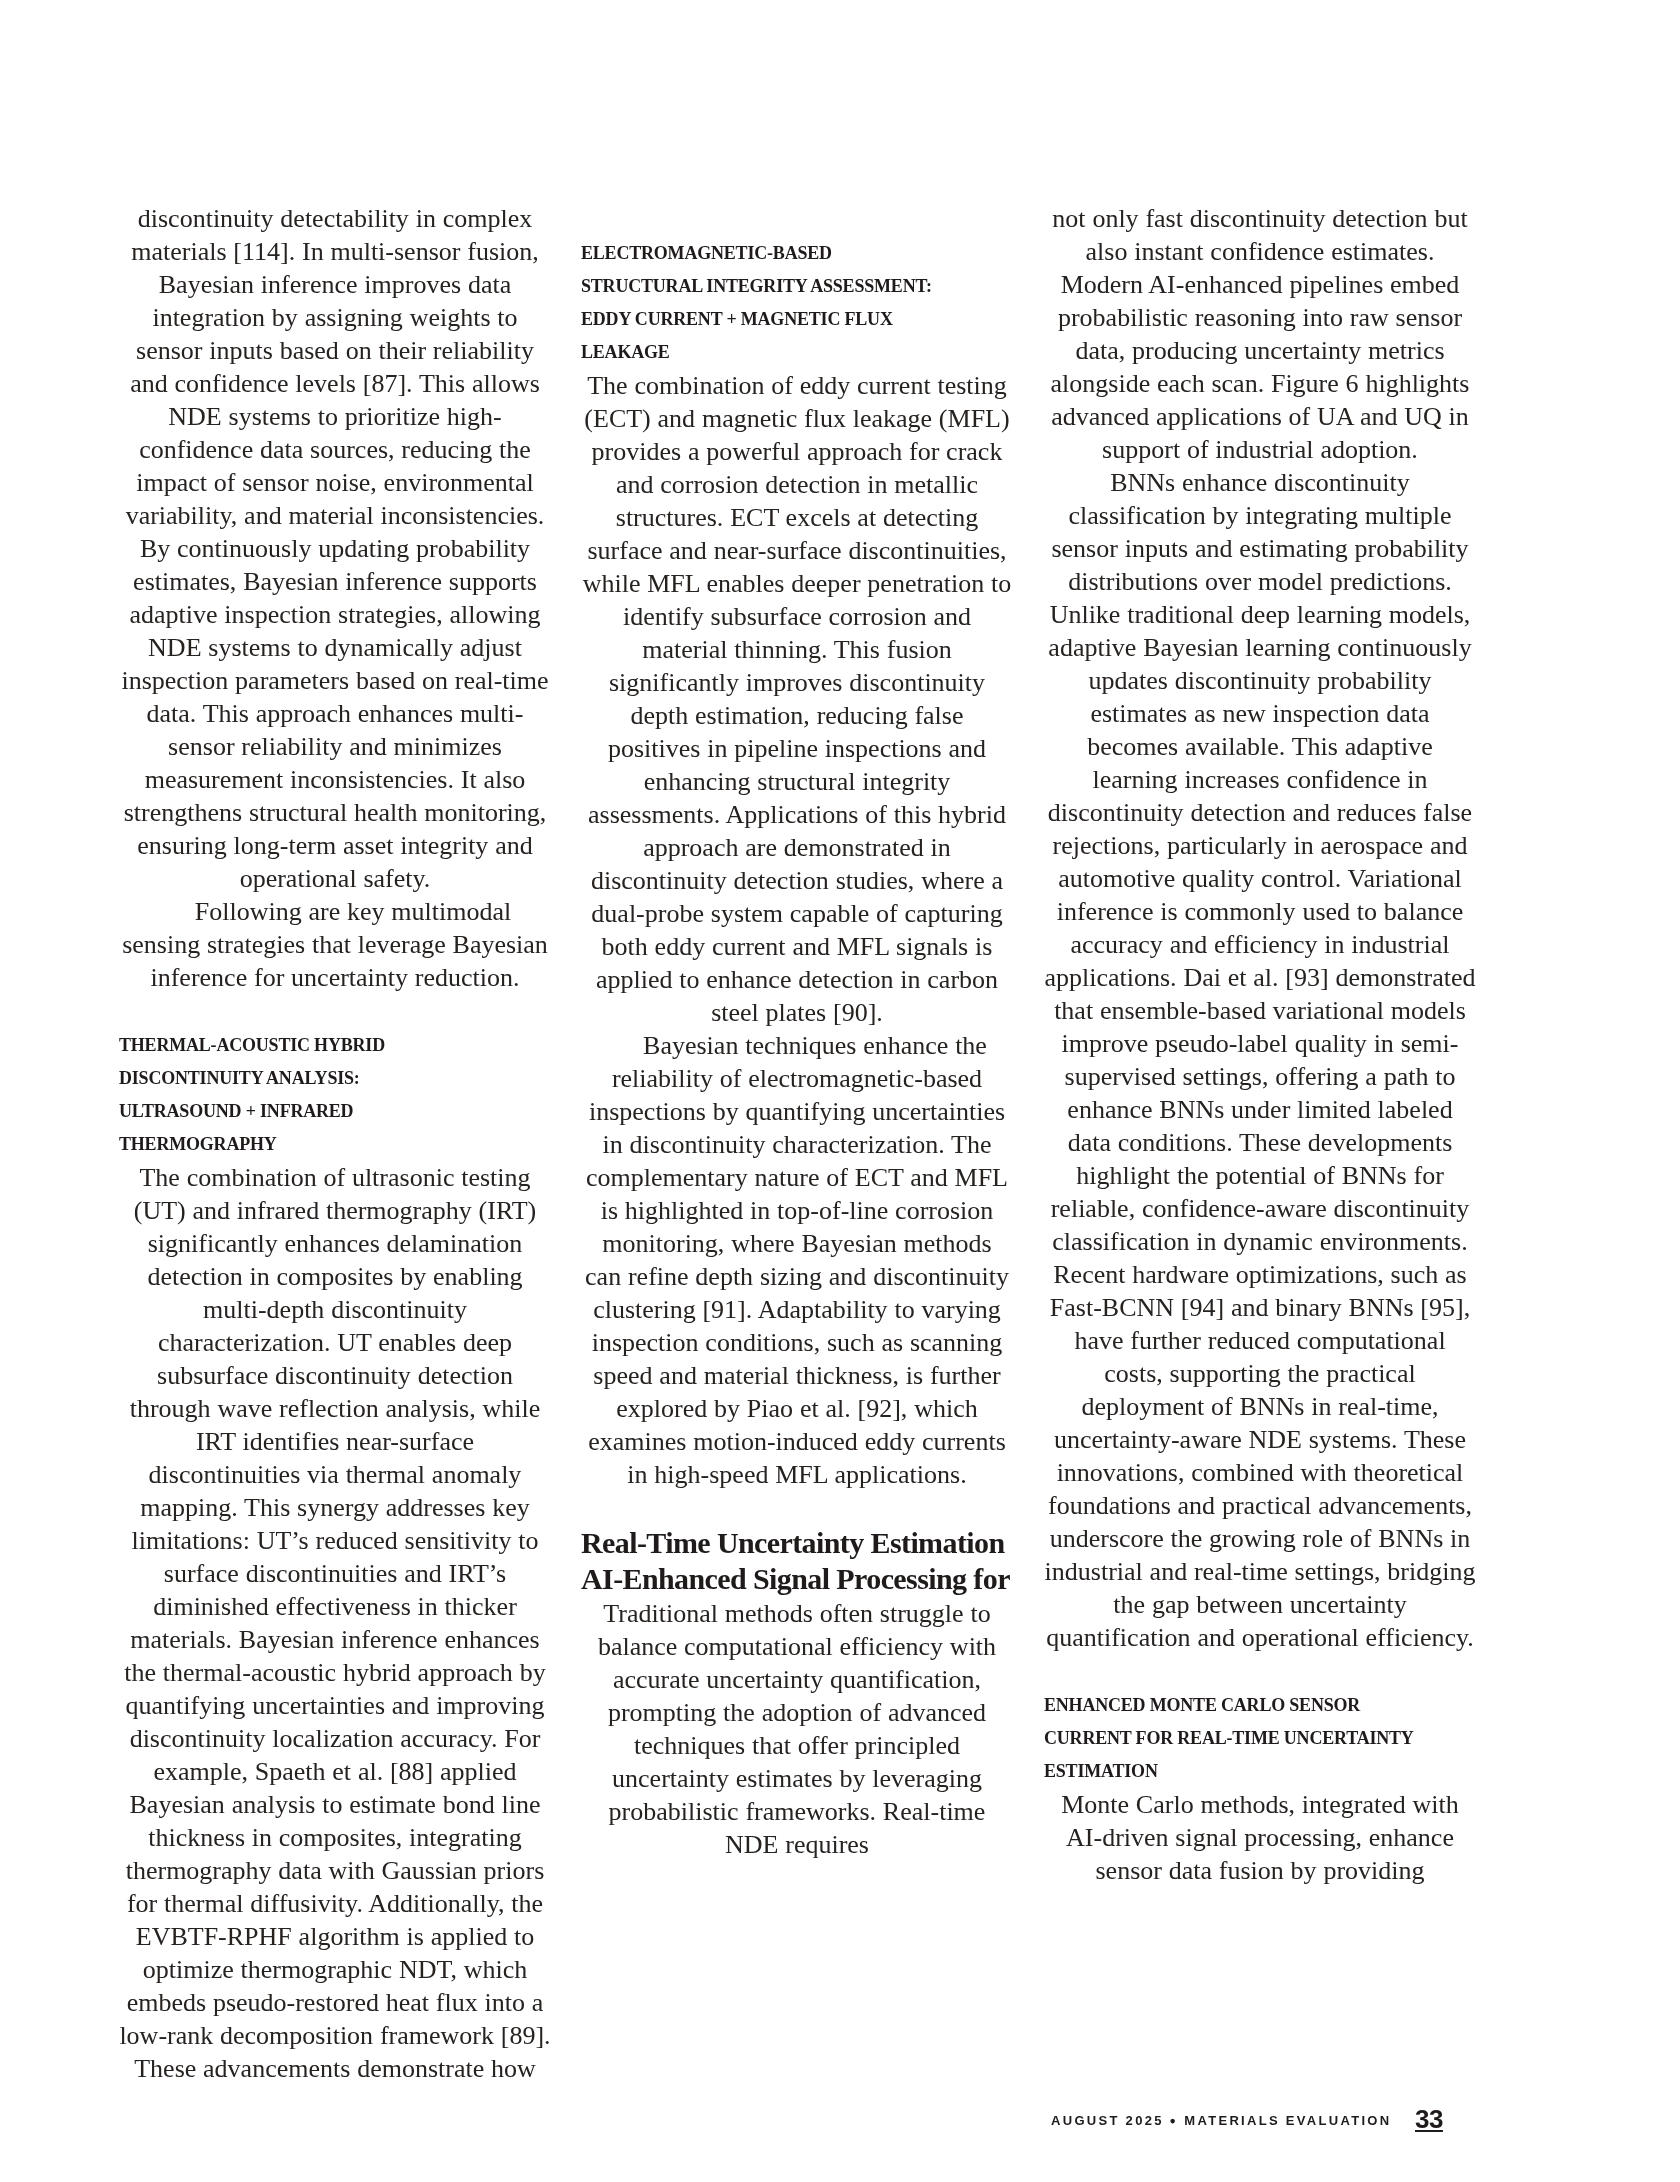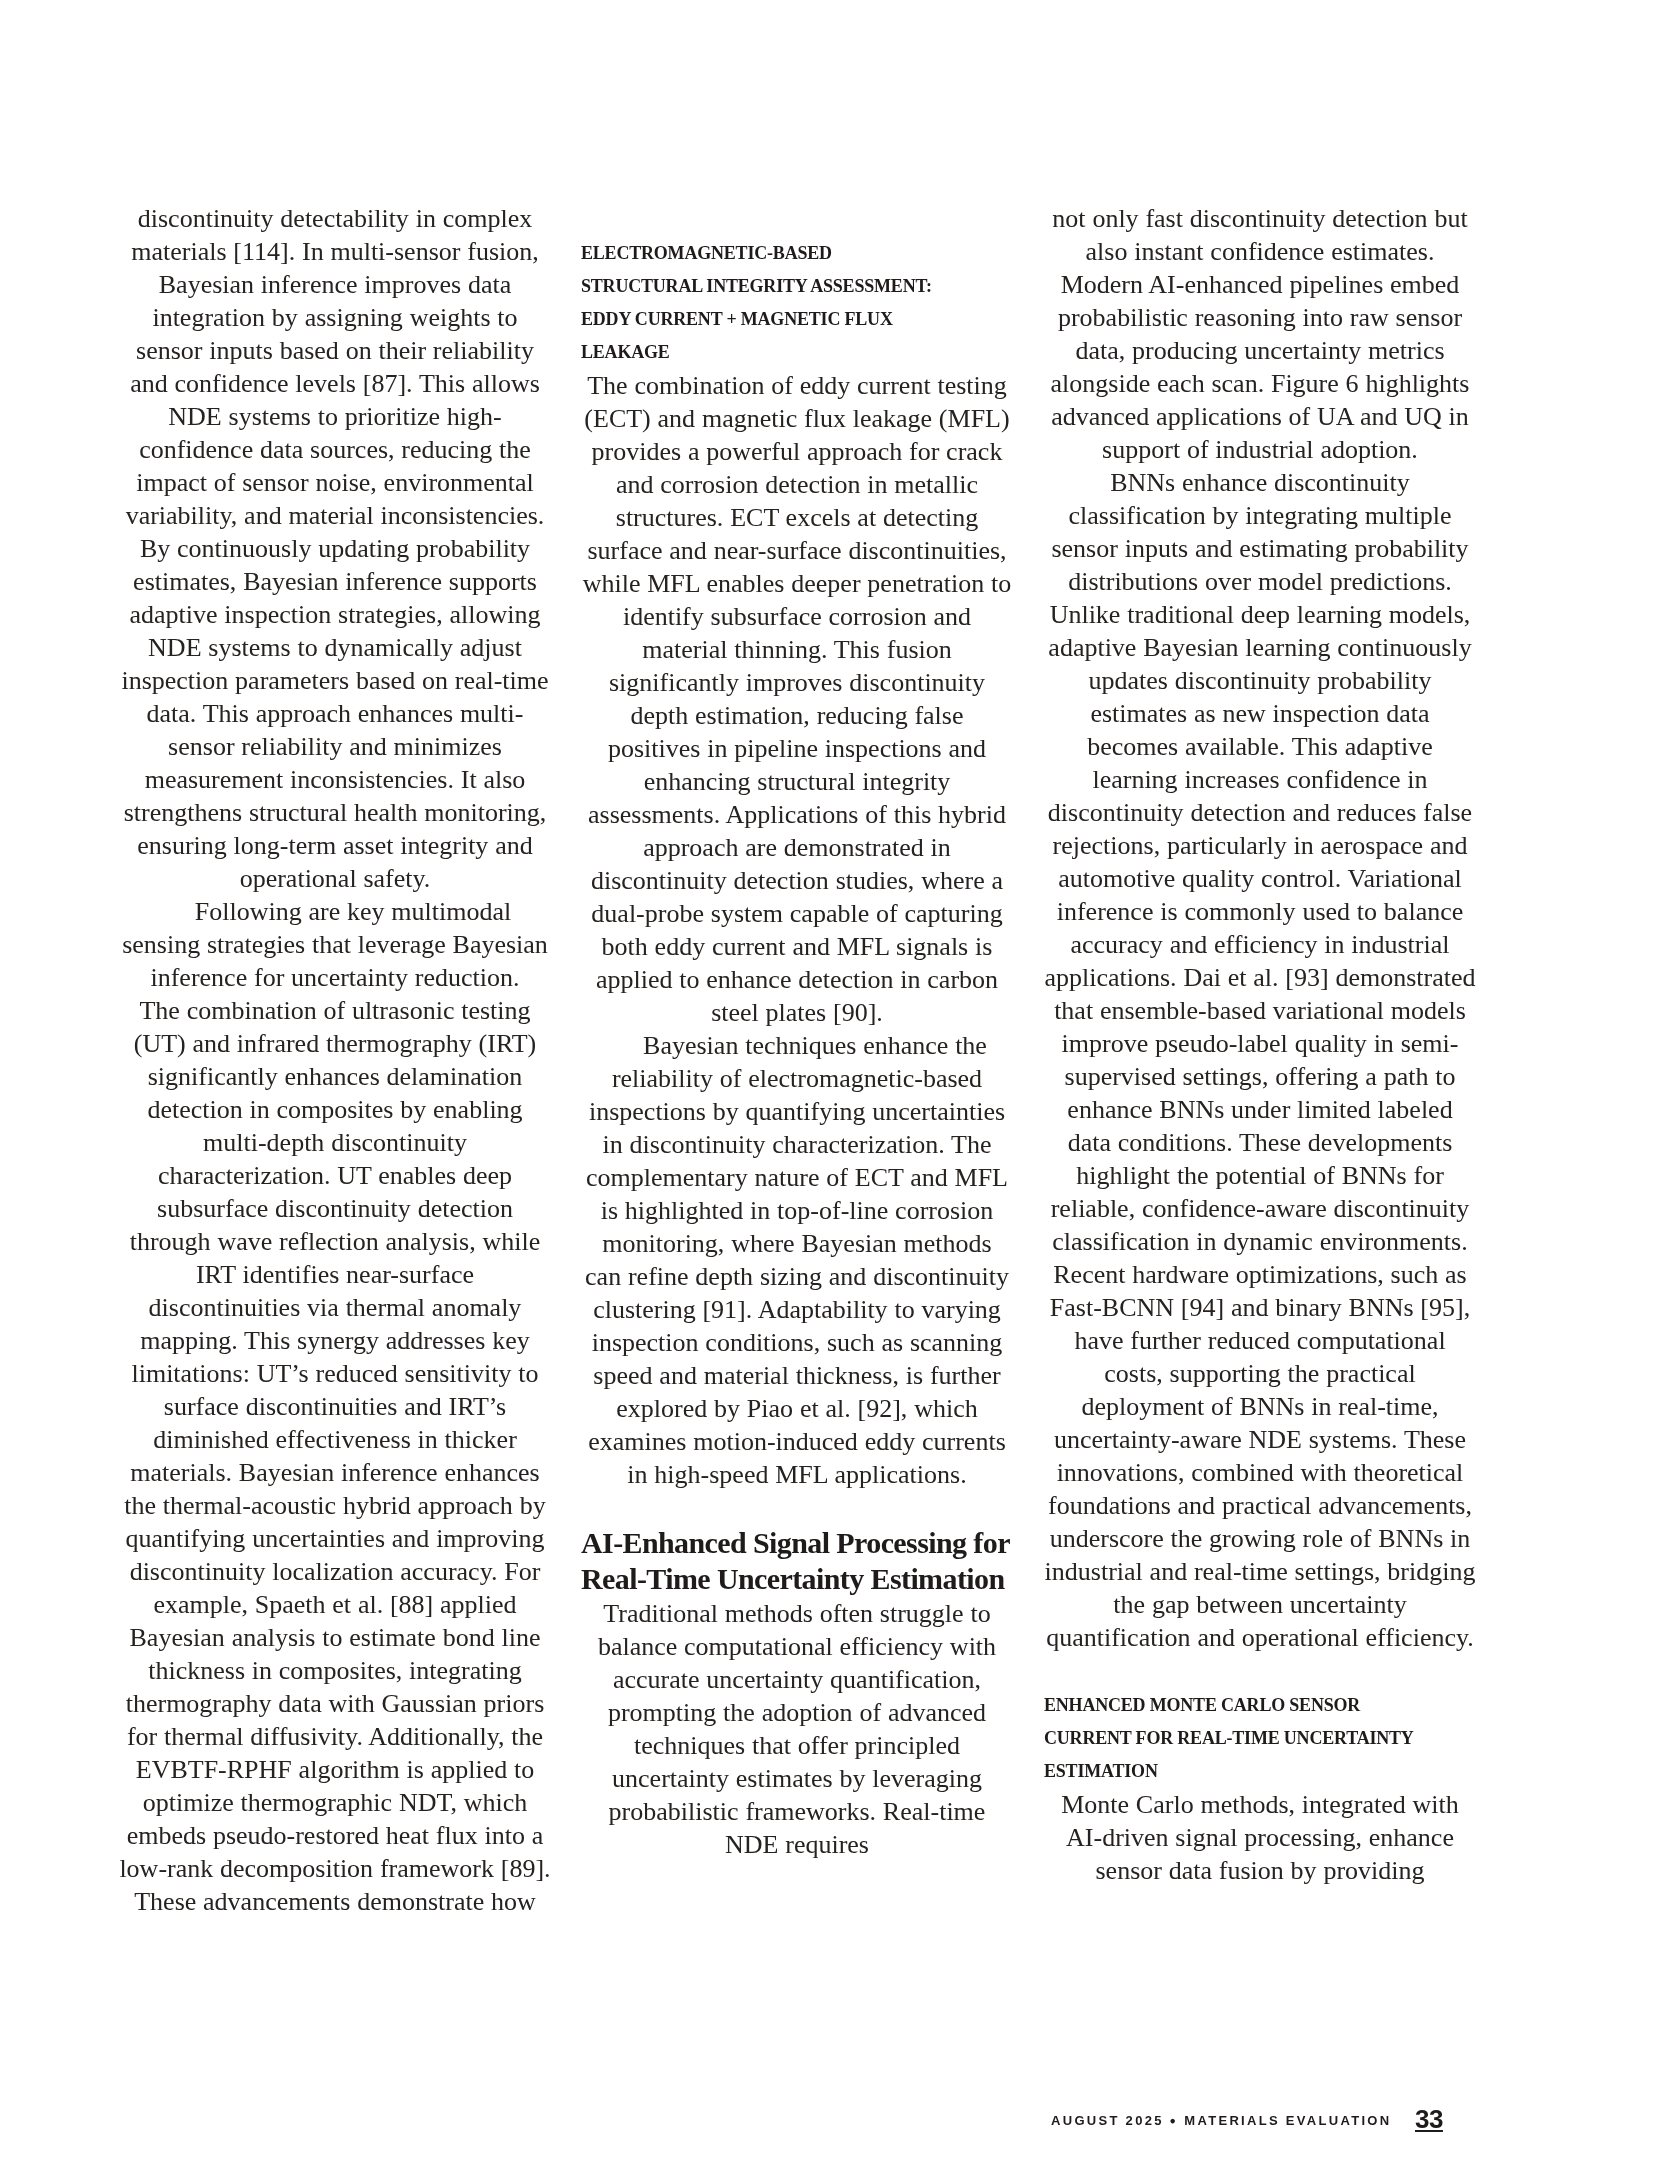--- a/index.html
+++ b/index.html
@@ -87,35 +87,41 @@
   }
 </style>
 </head>
 <body>
 
 <div class="page">
 
   <section class="col col-1">
     <p class="body">discontinuity detectability in complex materials [114]. In multi-sensor fusion, Bayesian inference improves data integration by assigning weights to sensor inputs based on their reliability and confidence levels [87]. This allows NDE systems to prioritize high-confidence data sources, reducing the impact of sensor noise, environmental variability, and material inconsistencies. By continuously updating probability estimates, Bayesian inference supports adaptive inspection strategies, allowing NDE systems to dynamically adjust inspection parameters based on real-time data. This approach enhances multi-sensor reliability and minimizes measurement inconsistencies. It also strengthens structural health monitoring, ensuring long-term asset integrity and operational safety.</p>
     <p class="body indent">Following are key multimodal sensing strategies that leverage Bayesian inference for uncertainty reduction.</p>
+    <h3 class="shead">
+      <div class="hl">THERMAL-ACOUSTIC HYBRID</div>
+      <div class="hl">DISCONTINUITY ANALYSIS:</div>
+      <div class="hl">ULTRASOUND + INFRARED</div>
+      <div class="hl">THERMOGRAPHY</div>
+    </h3>
     <p class="body">The combination of ultrasonic testing (UT) and infrared thermography (IRT) significantly enhances delamination detection in composites by enabling multi-depth discontinuity characterization. UT enables deep subsurface discontinuity detection through wave reflection analysis, while IRT identifies near-surface discontinuities via thermal anomaly mapping. This synergy addresses key limitations: UT’s reduced sensitivity to surface discontinuities and IRT’s diminished effectiveness in thicker materials. Bayesian inference enhances the thermal-acoustic hybrid approach by quantifying uncertainties and improving discontinuity localization accuracy. For example, Spaeth et al. [88] applied Bayesian analysis to estimate bond line thickness in composites, integrating thermography data with Gaussian priors for thermal diffusivity. Additionally, the EVBTF-RPHF algorithm is applied to optimize thermographic NDT, which embeds pseudo-restored heat flux into a low-rank decomposition framework [89]. These advancements demonstrate how</p>
   </section>
 
   <section class="col col-2">
     <h3 class="shead">
       <div class="hl">ELECTROMAGNETIC-BASED</div>
       <div class="hl">STRUCTURAL INTEGRITY ASSESSMENT:</div>
       <div class="hl">EDDY CURRENT + MAGNETIC FLUX</div>
       <div class="hl">LEAKAGE</div>
     </h3>
     <p class="body">The combination of eddy current testing (ECT) and magnetic flux leakage (MFL) provides a powerful approach for crack and corrosion detection in metallic structures. ECT excels at detecting surface and near-surface discontinuities, while MFL enables deeper penetration to identify subsurface corrosion and material thinning. This fusion significantly improves discontinuity depth estimation, reducing false positives in pipeline inspections and enhancing structural integrity assessments. Applications of this hybrid approach are demonstrated in discontinuity detection studies, where a dual-probe system capable of capturing both eddy current and MFL signals is applied to enhance detection in carbon steel plates [90].</p>
     <p class="body indent">Bayesian techniques enhance the reliability of electromagnetic-based inspections by quantifying uncertainties in discontinuity characterization. The complementary nature of ECT and MFL is highlighted in top-of-line corrosion monitoring, where Bayesian methods can refine depth sizing and discontinuity clustering [91]. Adaptability to varying inspection conditions, such as scanning speed and material thickness, is further explored by Piao et al. [92], which examines motion-induced eddy currents in high-speed MFL applications.</p>
     <h2 class="bighead">
+      <div class="hl">Real-Time Uncertainty Estimation</div>
       <div class="hl">AI-Enhanced Signal Processing for</div>
-      <div class="hl">Real-Time Uncertainty Estimation</div>
     </h2>
     <p class="body">Traditional methods often struggle to balance computational efficiency with accurate uncertainty quantification, prompting the adoption of advanced techniques that offer principled uncertainty estimates by leveraging probabilistic frameworks. Real-time NDE requires</p>
   </section>
 
   <section class="col col-3">
     <p class="body">not only fast discontinuity detection but also instant confidence estimates. Modern AI-enhanced pipelines embed probabilistic reasoning into raw sensor data, producing uncertainty metrics alongside each scan. Figure 6 highlights advanced applications of UA and UQ in support of industrial adoption.</p>
     <p class="body">BNNs enhance discontinuity classification by integrating multiple sensor inputs and estimating probability distributions over model predictions. Unlike traditional deep learning models, adaptive Bayesian learning continuously updates discontinuity probability estimates as new inspection data becomes available. This adaptive learning increases confidence in discontinuity detection and reduces false rejections, particularly in aerospace and automotive quality control. Variational inference is commonly used to balance accuracy and efficiency in industrial applications. Dai et al. [93] demonstrated that ensemble-based variational models improve pseudo-label quality in semi-supervised settings, offering a path to enhance BNNs under limited labeled data conditions. These developments highlight the potential of BNNs for reliable, confidence-aware discontinuity classification in dynamic environments. Recent hardware optimizations, such as Fast-BCNN [94] and binary BNNs [95], have further reduced computational costs, supporting the practical deployment of BNNs in real-time, uncertainty-aware NDE systems. These innovations, combined with theoretical foundations and practical advancements, underscore the growing role of BNNs in industrial and real-time settings, bridging the gap between uncertainty quantification and operational efficiency.</p>
     <h3 class="shead">
       <div class="hl">ENHANCED MONTE CARLO SENSOR</div>
       <div class="hl">CURRENT FOR REAL-TIME UNCERTAINTY</div>

